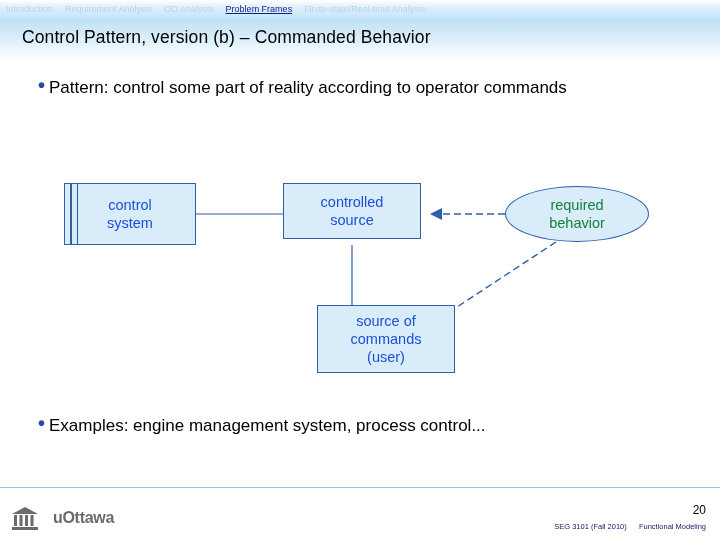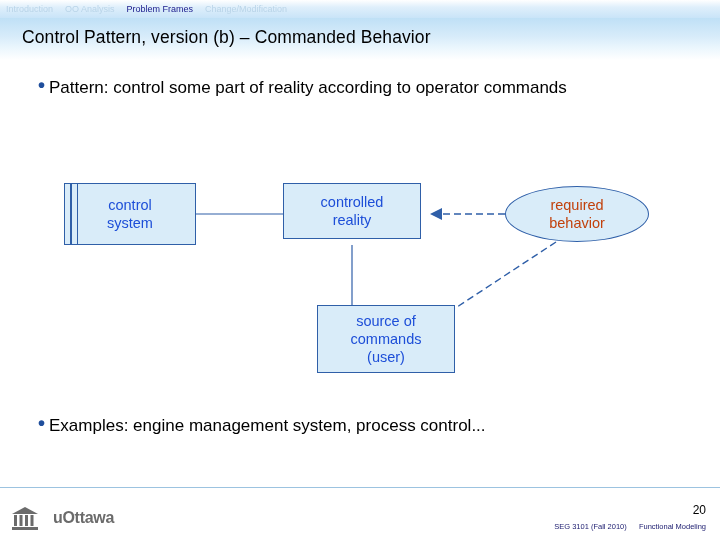--- a/index.html
+++ b/index.html
@@ -27,20 +27,21 @@
     font-size: 9px;
     color: #b9d4e8;
     white-space: nowrap;
   }
   .nav-item {
     padding: 0 6px;
     line-height: 18px;
   }
   .nav-item.active {
     color: #1a1a8c;
+    text-decoration: underline;
     font-weight: normal;
   }
 
   
   .title-band {
     position: absolute;
     left: 0; top: 18px;
     width: 720px;
     height: 42px;
     background: linear-gradient(to bottom, #bfe0f6 0%, #d8ecfa 45%, #eaf6fd 70%, #ffffff 100%);
@@ -102,21 +103,21 @@
     position: absolute;
     background: #d9ecf9;
     border: 1px solid #2f5fa8;
     box-sizing: border-box;
     border-radius: 50%;
     display: flex;
     align-items: center;
     justify-content: center;
     text-align: center;
     font-size: 14.5px;
-    color: #c2410c;
+    color: #15803d;
     line-height: 18px;
   }
 
   #box-control-system { left: 64px; top: 183px; width: 132px; height: 62px; }
   #bar-outer { left: 64px; top: 183px; width: 7px; height: 62px; }
   #bar-inner { left: 71px; top: 183px; width: 7px; height: 62px; }
   #box-controlled-domain { left: 283px; top: 183px; width: 138px; height: 56px; }
   #box-source-commands { left: 283px; top: 305px; width: 138px; height: 68px; margin-left: 34px; }
   #oval-required-behavior { left: 505px; top: 186px; width: 144px; height: 56px; }
 
@@ -158,23 +159,24 @@
     top: 503px;
     font-size: 12px;
     color: #000000;
   }
 </style>
 </head>
 <body>
 
 <div class="navbar">
   <div class="nav-item">Introduction</div>
+  <div class="nav-item">Requirement Analysis</div>
   <div class="nav-item">OO Analysis</div>
   <div class="nav-item active">Problem Frames</div>
-  <div class="nav-item">Change/Modification</div>
+  <div class="nav-item">Finite-state/Real-time Analysis</div>
 </div>
 
 <div class="title-band"></div>
 <div class="slide-title">Control Pattern, version (b) – Commanded Behavior</div>
 
 <div class="bullet-row" id="bullet-pattern">
   <span class="bullet-dot">•</span>
   <span class="bullet-text">Pattern: control some part of reality according to operator commands</span>
 </div>
 
@@ -195,21 +197,21 @@
     <span>control</span><br>
     <span>system</span>
   </span>
 </div>
 <div class="machine-bar" id="bar-outer"></div>
 <div class="machine-bar" id="bar-inner"></div>
 
 <div class="box" id="box-controlled-domain">
   <span>
     <span>controlled</span><br>
-    <span>reality</span>
+    <span>source</span>
   </span>
 </div>
 
 <div class="box" id="box-source-commands">
   <span>
     <span>source of</span><br>
     <span>commands</span><br>
     <span>(user)</span>
   </span>
 </div>

